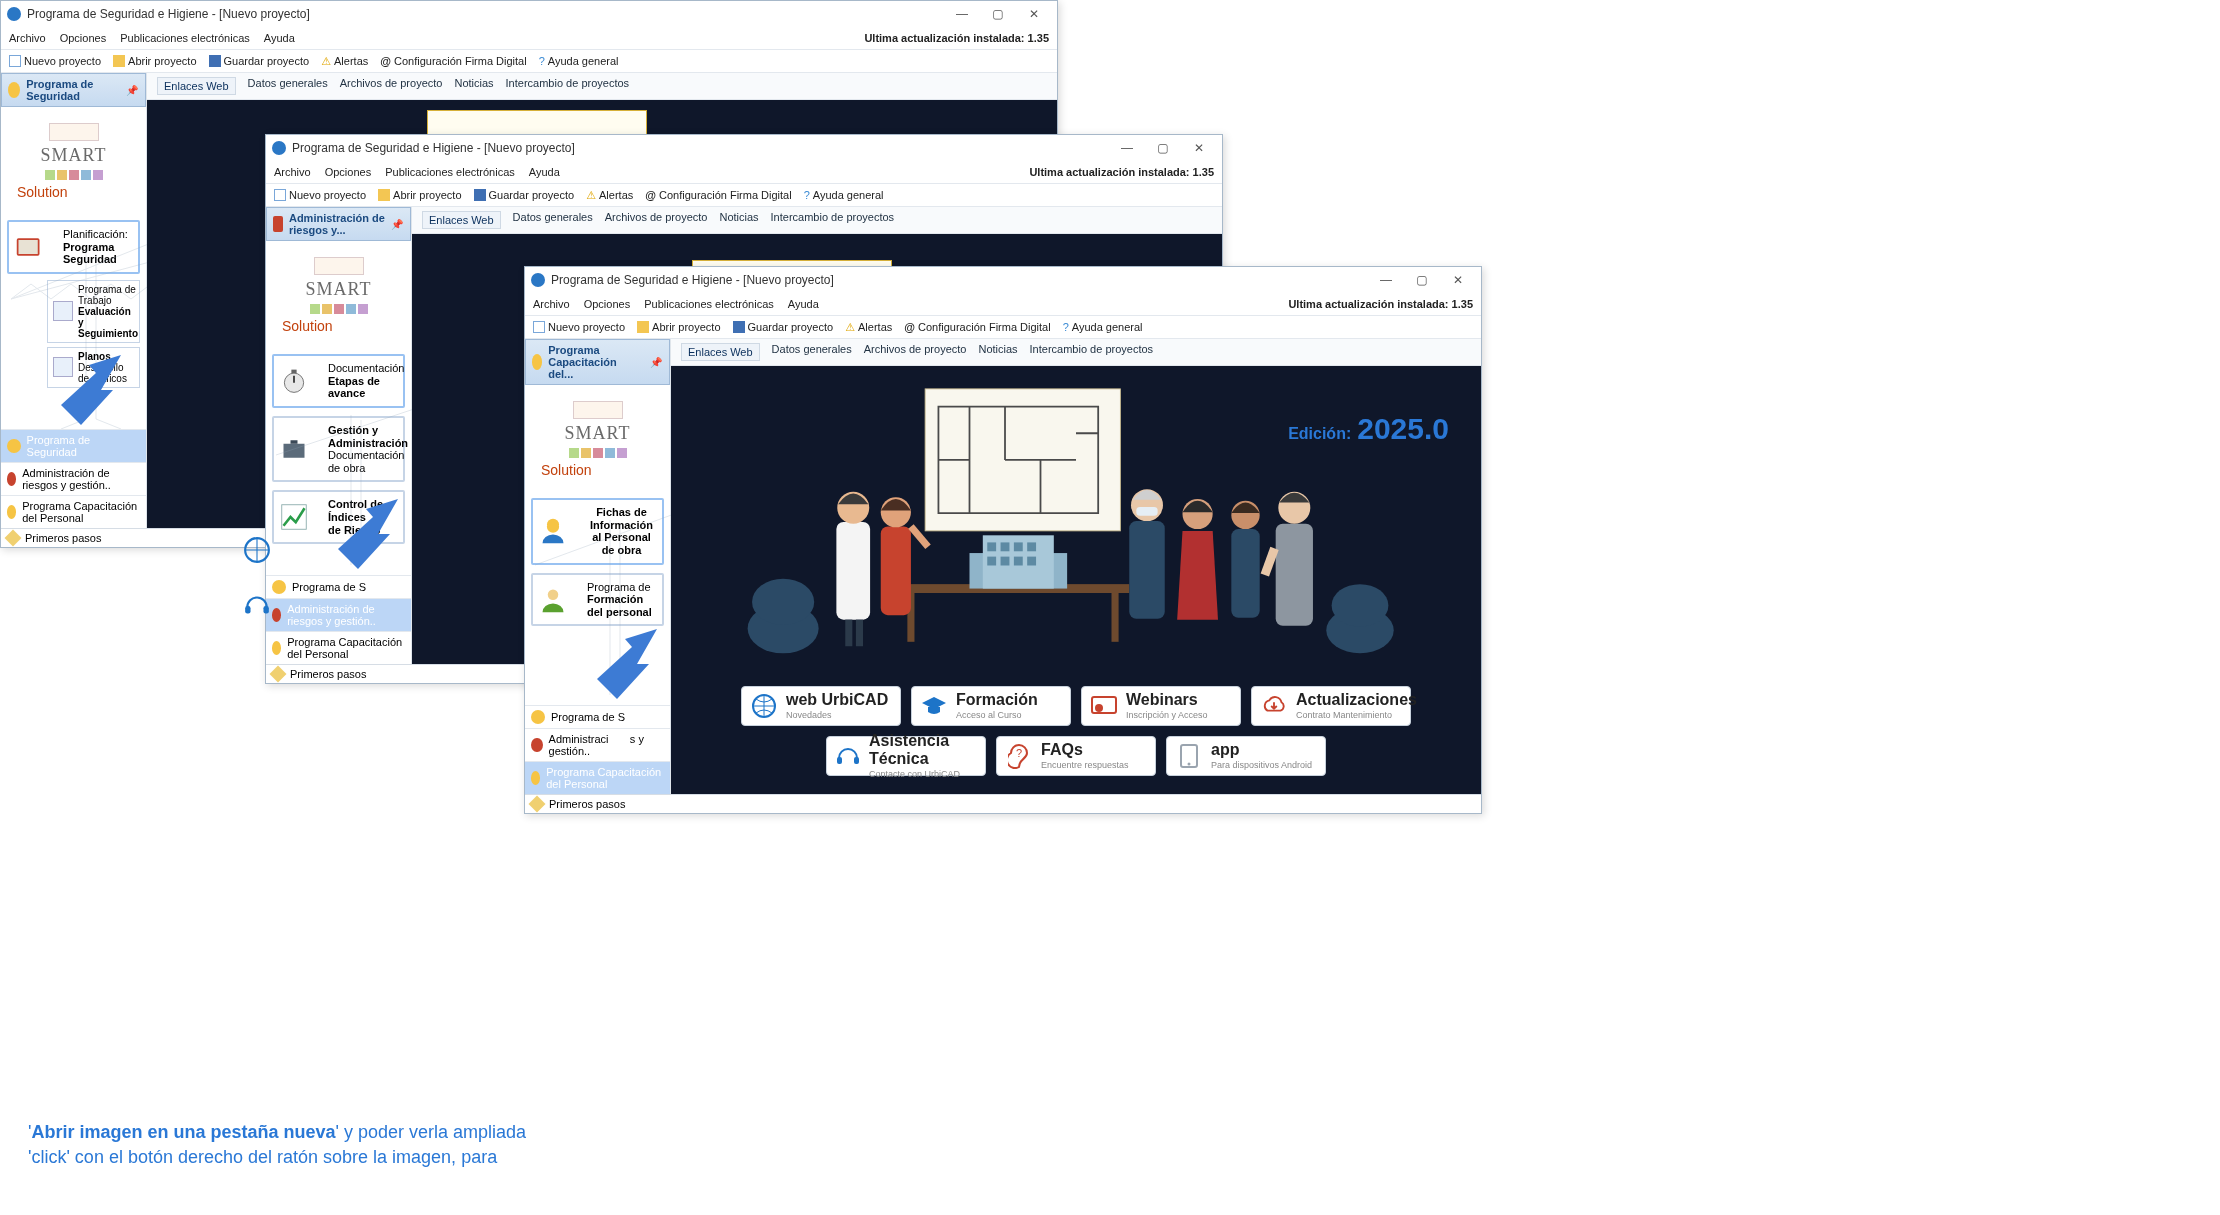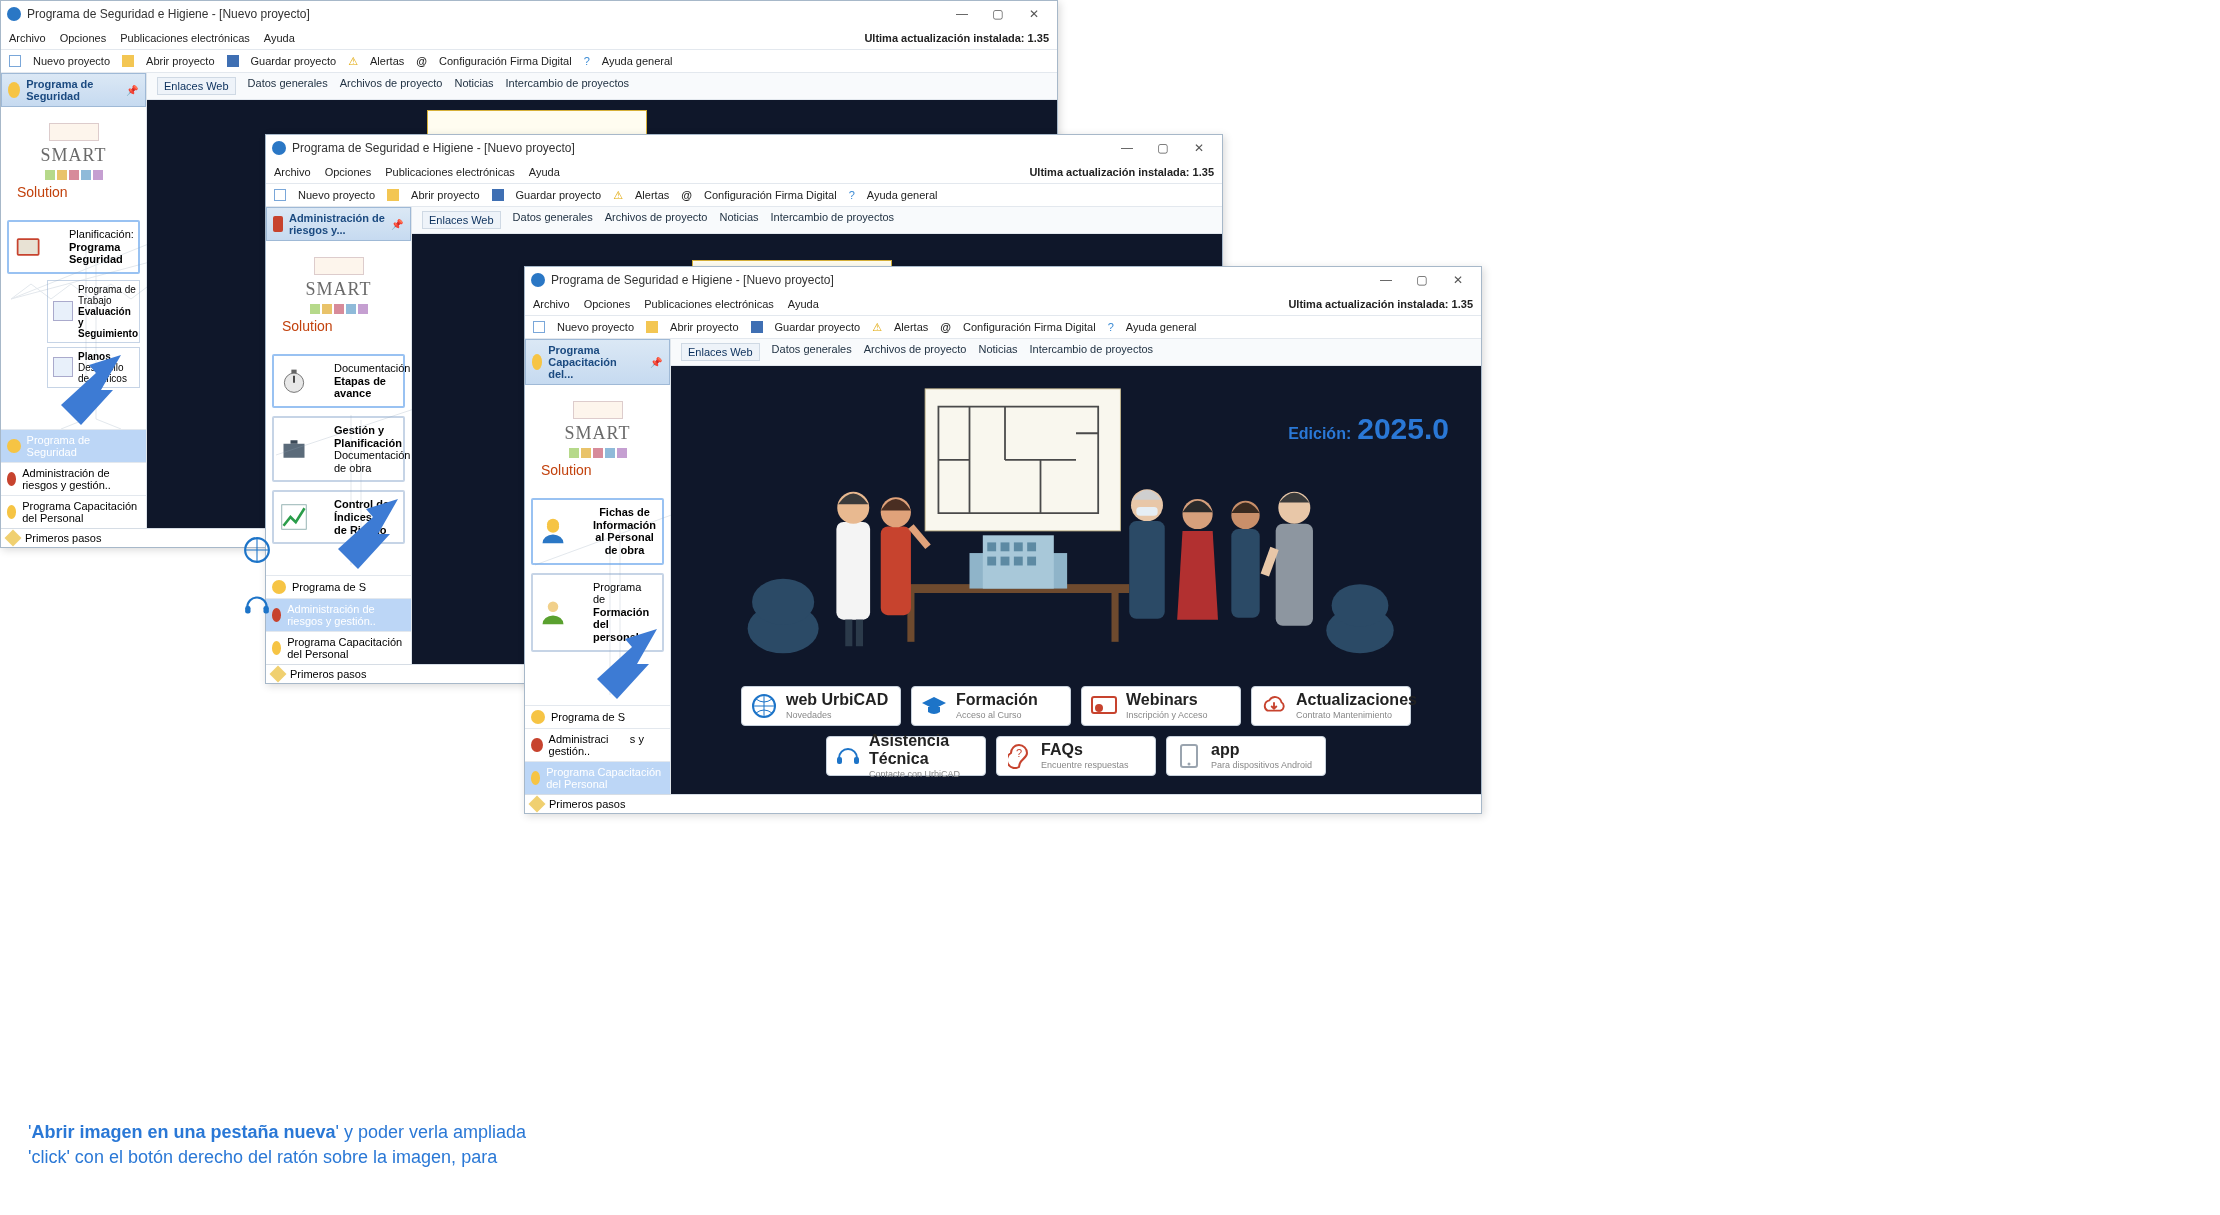--- a/index.html
+++ b/index.html
@@ -7,32 +7,32 @@
   .window { position: absolute; background: #fff; border: 1px solid #a7b8c9; box-shadow: 2px 2px 8px rgba(0,0,0,.15); display:flex; flex-direction:column; }
   .titlebar { display:flex; align-items:center; height:26px; padding:0 6px; background:#fff; color:#333; }
   .titlebar .app-icon { width:14px; height:14px; border-radius:50%; background:#2a77c5; margin-right:6px; }
   .titlebar .title { flex:1; font-size:12px; }
   .winctrls { display:flex; gap:2px; }
   .winctrls div { width:34px; height:22px; display:flex; align-items:center; justify-content:center; font-size:12px; color:#555; }
   .menubar { display:flex; gap:14px; padding:2px 8px; height:22px; align-items:center; }
   .menubar span { color:#222; font-size:11px; }
   .menubar .update { margin-left:auto; font-weight:bold; font-size:11px; }
   .toolbar { display:flex; gap:12px; padding:3px 8px; height:24px; align-items:center; border-top:1px solid #e3e8ee; border-bottom:1px solid #e3e8ee; }
-  .toolbar .tbitem { display:flex; align-items:center; gap:12px; font-size:11px; color:#222; }
+  .toolbar .tbitem { display:flex; align-items:center; gap:3px; font-size:11px; color:#222; }
   .icon-square { width:12px; height:12px; display:inline-block; }
   .client { flex:1; display:flex; min-height:0; }
   .sidebar { width:146px; background:#fff; border-right:1px solid #dfe5eb; display:flex; flex-direction:column; position:relative; }
   .side-header { background:linear-gradient(#dbe8f5,#c6daf0); border:1px solid #9fb9d6; color:#1b4a80; font-weight:bold; padding:4px 6px; display:flex; align-items:center; gap:6px; font-size:11px; }
   .side-header .pin { margin-left:auto; color:#4a6; font-size:10px; }
   .logo-box { padding:16px; text-align:center; }
   .logo-box .smart { font-family: Georgia, serif; font-size:18px; letter-spacing:1px; color:#6a6a6a; }
   .logo-box .sol { font-size:14px; color:#c2410c; text-align:left; padding-right:10px; }
   .logo-squares { display:flex; justify-content:center; gap:2px; margin:4px 0; }
   .logo-squares span { width:10px; height:10px; }
-  .panel-card { margin:4px 6px; border:2px solid #99c2f2; background:#fff; border-radius:2px; padding:6px; display:flex; align-items:center; gap:26px; }
+  .panel-card { margin:4px 6px; border:2px solid #99c2f2; background:#fff; border-radius:2px; padding:6px; display:flex; align-items:center; gap:20px; }
   .panel-card .ic { width:28px; height:28px; flex-shrink:0; }
   .panel-card .txt { font-size:11px; line-height:1.15; }
   .panel-card .txt b { display:block; }
   .sub-card { margin:2px 6px 2px 46px; border:1px solid #c6d4e6; background:#fff; padding:3px 5px; font-size:10px; line-height:1.1; display:flex; gap:5px; align-items:center;}
   .sub-card .mini{ width:20px;height:20px; background:#e8f0fa; border:1px solid #aac; flex-shrink:0;}
   .nav-list { margin-top:auto; }
   .nav-item { display:flex; align-items:center; gap:6px; padding:4px 6px; border-top:1px solid #e3e8ee; font-size:11px; background:#fff;}
   .nav-item .dot{ width:14px;height:14px; border-radius:50%; }
   .nav-item.active{ background:#bcd6f6; color:#fff; }
   .statusbar{ border-top:1px solid #d6dde5; padding:3px 6px; display:flex; align-items:center; gap:6px; }
@@ -261,21 +261,21 @@
               <rect x="13" y="3" width="6" height="4" fill="#666"></rect>
               <path d="M16 18 L16 10" stroke="#333" stroke-width="2"></path>
             </svg></div>
         <div class="txt"><span>Documentación</span><b>Etapas de avance</b></div>
       </div>
       <div class="panel-card" style="border-color:#c6d4e6">
         <div class="ic"><svg viewBox="0 0 32 32">
               <rect x="4" y="10" width="24" height="16" fill="#5b6b7a"></rect>
               <rect x="12" y="6" width="8" height="4" fill="#3c4a58"></rect>
             </svg></div>
-        <div class="txt"><b>Gestión y</b><b>Planificación</b><span>Documentación de obra</span></div>
+        <div class="txt"><b>Gestión y</b><b>Administración</b><span>Documentación de obra</span></div>
       </div>
       <div class="panel-card" style="border-color:#c6d4e6">
         <div class="ic"><svg viewBox="0 0 32 32">
               <rect x="2" y="2" width="28" height="28" fill="#fff" stroke="#8aa"></rect>
               <path d="M4 26 L12 16 L18 22 L28 6" stroke="#2a9d4a" stroke-width="3" fill="none"></path>
             </svg></div>
         <div class="txt">
             <b>Control de Índices</b>
             <b>de Riesgo</b>
           </div>

